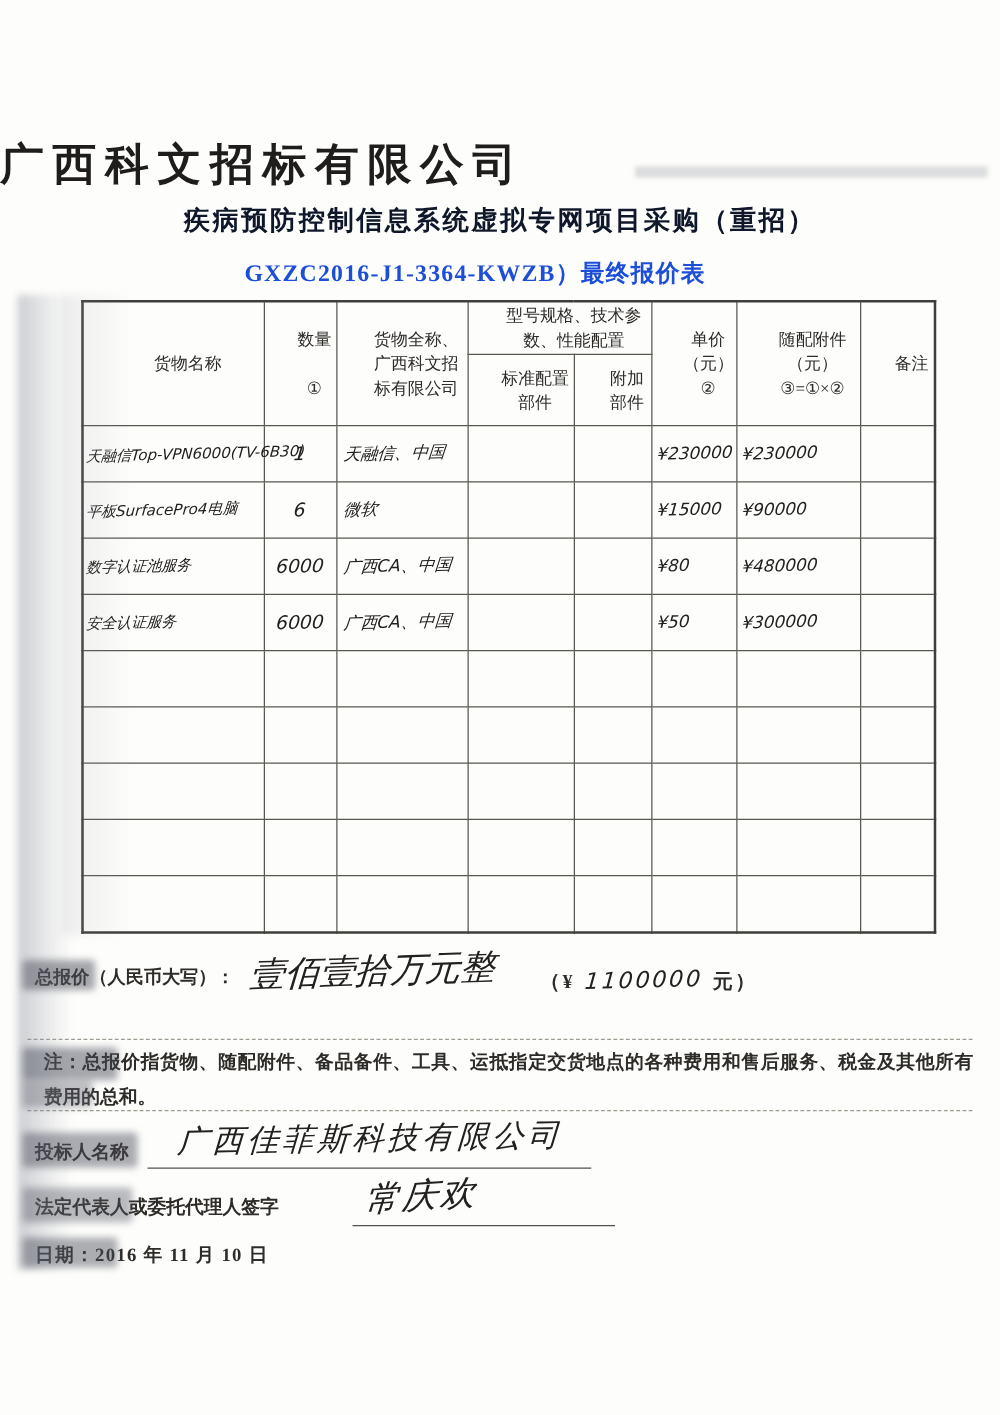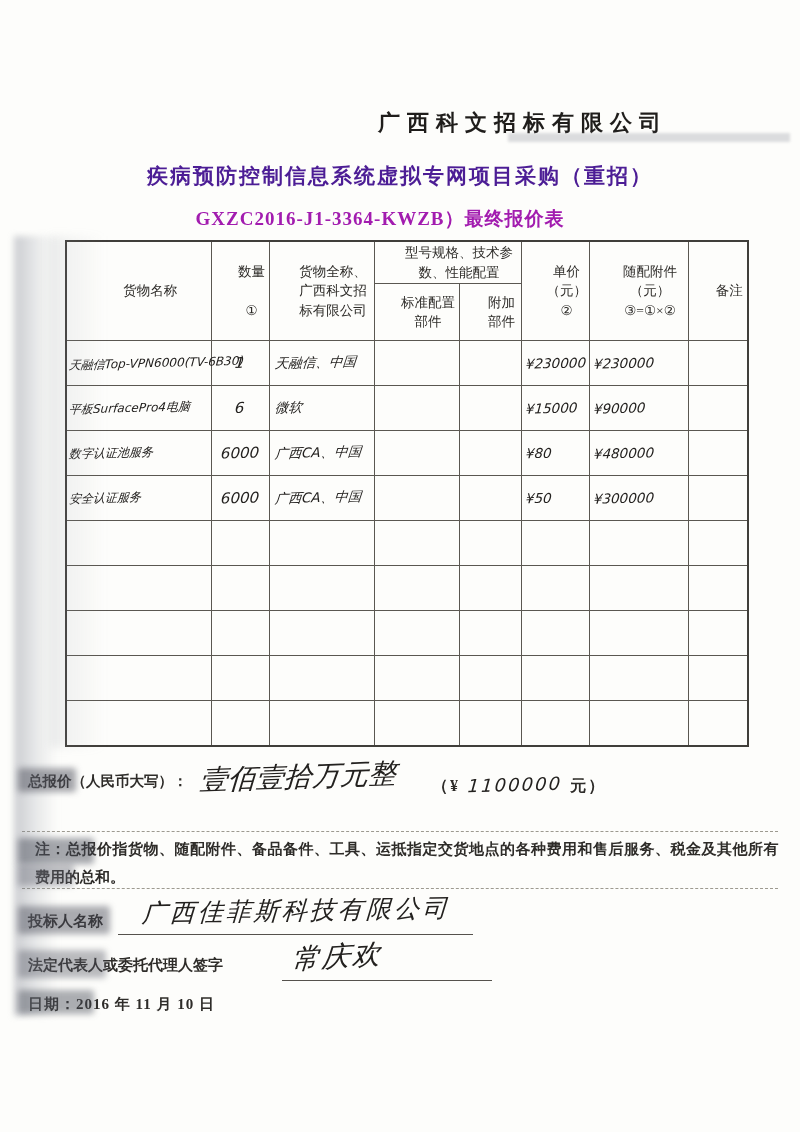--- a/index.html
+++ b/index.html
@@ -3,30 +3,30 @@
 <meta charset="utf-8">
 <style>
   * { margin:0; padding:0; box-sizing:border-box; }
   html,body { background:#ffffff; }
   body { font-family:"Liberation Serif", serif; color:#2b2926; }
   .page {
     position:relative; width:800px; height:1132px; margin:0 auto;
     background:#fdfdfb; overflow:hidden;
   }
   .title {
-    position:absolute; top:108px; left:0; width:668px; text-align:right;
-    font-size:22px; font-weight:bold; letter-spacing:7px; color:#1f1d1b;
+    position:absolute; top:108px; left:0; width:668px; text-align:left;
+    font-size:35px; font-weight:bold; letter-spacing:7px; color:#1f1d1b;
   }
   .subtitle {
     position:absolute; top:162px; left:0; width:800px; text-align:center;
-    font-size:21px; font-weight:bold; letter-spacing:2px; color:#4c1d95;
+    font-size:21px; font-weight:bold; letter-spacing:2px; color:#0f172a;
   }
   .form-title {
     position:absolute; top:206px; left:0; width:760px; text-align:center;
-    font-size:19px; font-weight:bold; letter-spacing:1px; color:#a21caf;
+    font-size:19px; font-weight:bold; letter-spacing:1px; color:#1d4ed8;
   }
   
   .quote-table {
     position:absolute; left:65px; top:240px; width:682px;
     border-collapse:collapse; table-layout:fixed;
     border:2px solid #403e3a;
   }
   .quote-table td, .quote-table th {
     border:1px solid #5a5751; font-weight:normal;
     font-size:13.5px; text-align:center; vertical-align:middle;

